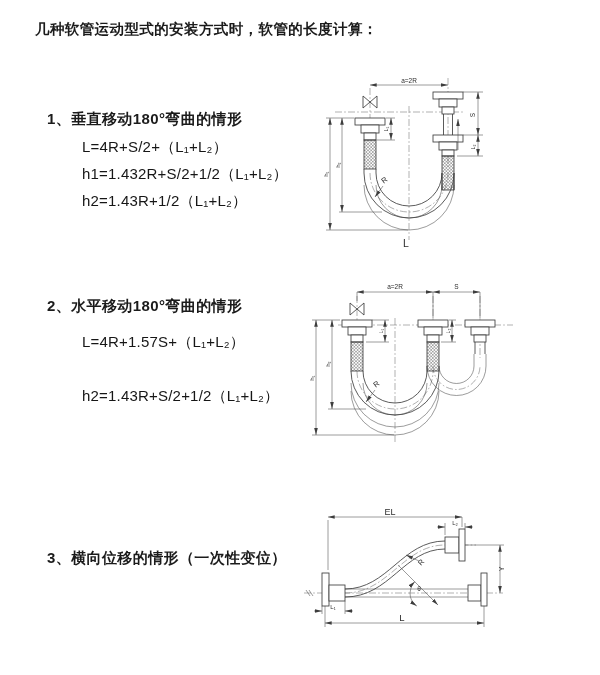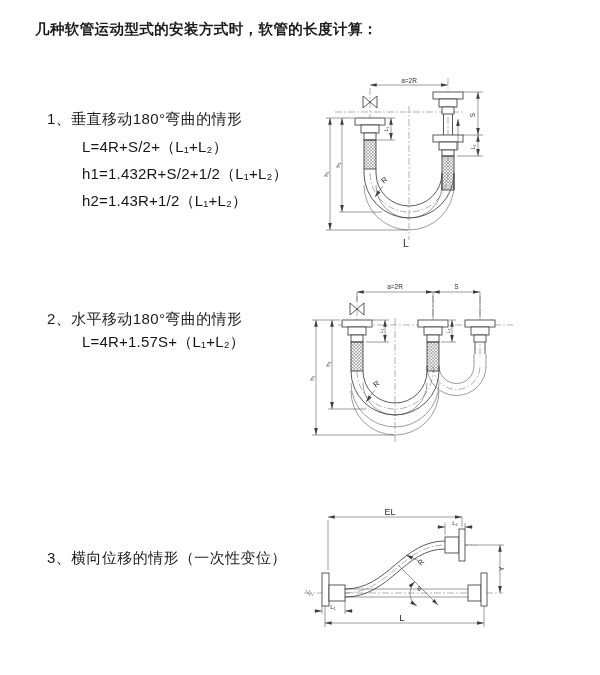--- a/index.html
+++ b/index.html
@@ -1,41 +1,42 @@
 <!DOCTYPE html>
 <html><head>
 <meta charset="utf-8">
 <style>
   html,body{margin:0;padding:0;background:#fff;}
   .page{position:relative;width:600px;height:675px;background:#ffffff;overflow:hidden;
         font-family:"Liberation Sans","DejaVu Sans",sans-serif;color:#1b1b1b;}
   .title{position:absolute;left:35px;top:20px;font-size:14.5px;font-weight:700;letter-spacing:.4px;text-align:center;}
-  .heading{position:absolute;left:47px;font-size:15px;font-weight:400;letter-spacing:.4px;}
+  .heading{position:absolute;left:47px;font-size:15px;font-weight:700;letter-spacing:.4px;}
   .formula{position:absolute;left:82px;font-size:15px;font-weight:400;letter-spacing:.2px;color:#161616;}
   .dwg{position:absolute;}
   svg text{font-family:"Liberation Sans","DejaVu Sans",sans-serif;fill:#2e2e2e;}
   .obj{stroke:#3d3d3d;fill:none;stroke-width:.85;}
   .objw{stroke:#3d3d3d;fill:#ffffff;stroke-width:.85;}
   .thin{stroke:#4a4a4a;fill:none;stroke-width:.55;}
   .cl{stroke:#606060;fill:none;stroke-width:.5;stroke-dasharray:7 2.2 1.6 2.2;}
 </style>
 </head>
 <body>
 
 <div class="page">
 
   <div class="title">几种软管运动型式的安装方式时，软管的长度计算：</div>
 
   <div class="heading" style="top:110px">1、垂直移动180°弯曲的情形</div>
   <div class="formula" style="top:138px">L=4R+S/2+（L₁+L₂）</div>
   <div class="formula" style="top:165px">h1=1.432R+S/2+1/2（L₁+L₂）</div>
   <div class="formula" style="top:192px">h2=1.43R+1/2（L₁+L₂）</div>
 
-  <div class="heading" style="top:310px">2、水平移动180°弯曲的情形</div>
+  <div class="heading" style="top:297px">2、水平移动180°弯曲的情形</div>
   <div class="formula" style="top:333px">L=4R+1.57S+（L₁+L₂）</div>
+  <div class="formula" style="top:387px">h2=1.43R+S/2+1/2（L₁+L₂）</div>
 
   <div class="heading" style="top:549px">3、横向位移的情形（一次性变位）</div>
 
   <svg class="dwg" style="left:312px;top:72px" width="250" height="190" viewBox="0 0 250 190">
     <defs>
       <marker id="ae1" markerUnits="userSpaceOnUse" markerWidth="8" markerHeight="8" refX="7" refY="4" orient="auto">
           <path d="M0,2.2 L7,4 L0,5.8 Z" fill="#3d3d3d"></path>
         </marker>
       <marker id="as1" markerUnits="userSpaceOnUse" markerWidth="8" markerHeight="8" refX="0.3" refY="4" orient="auto">
           <path d="M7,2.2 L0.3,4 L7,5.8 Z" fill="#3d3d3d"></path>

